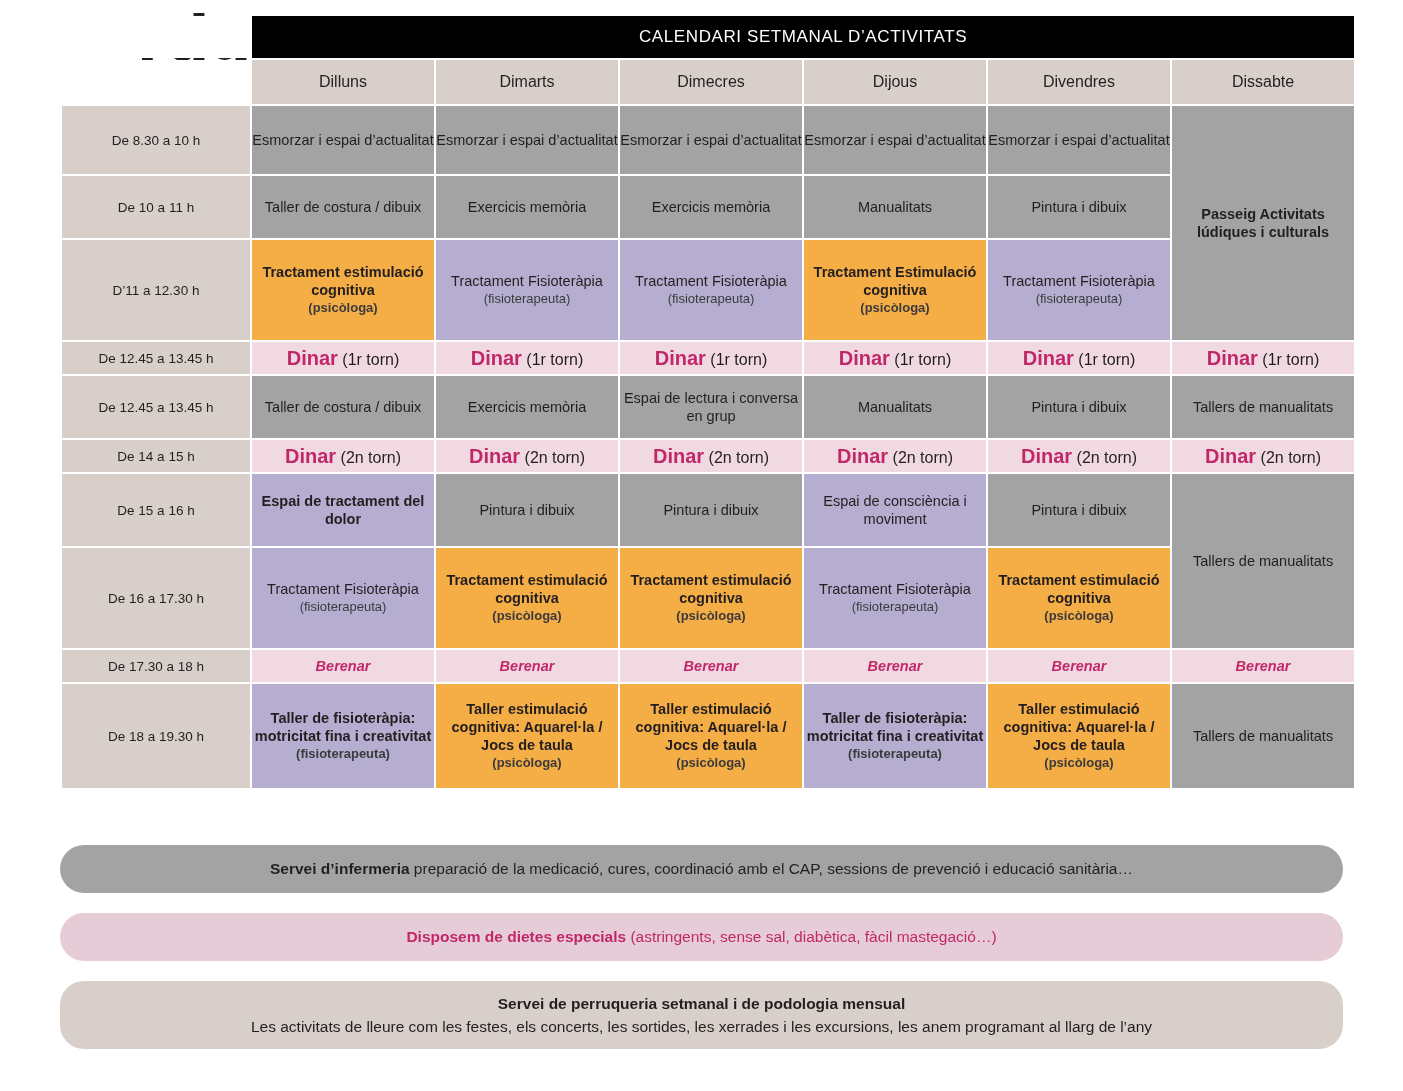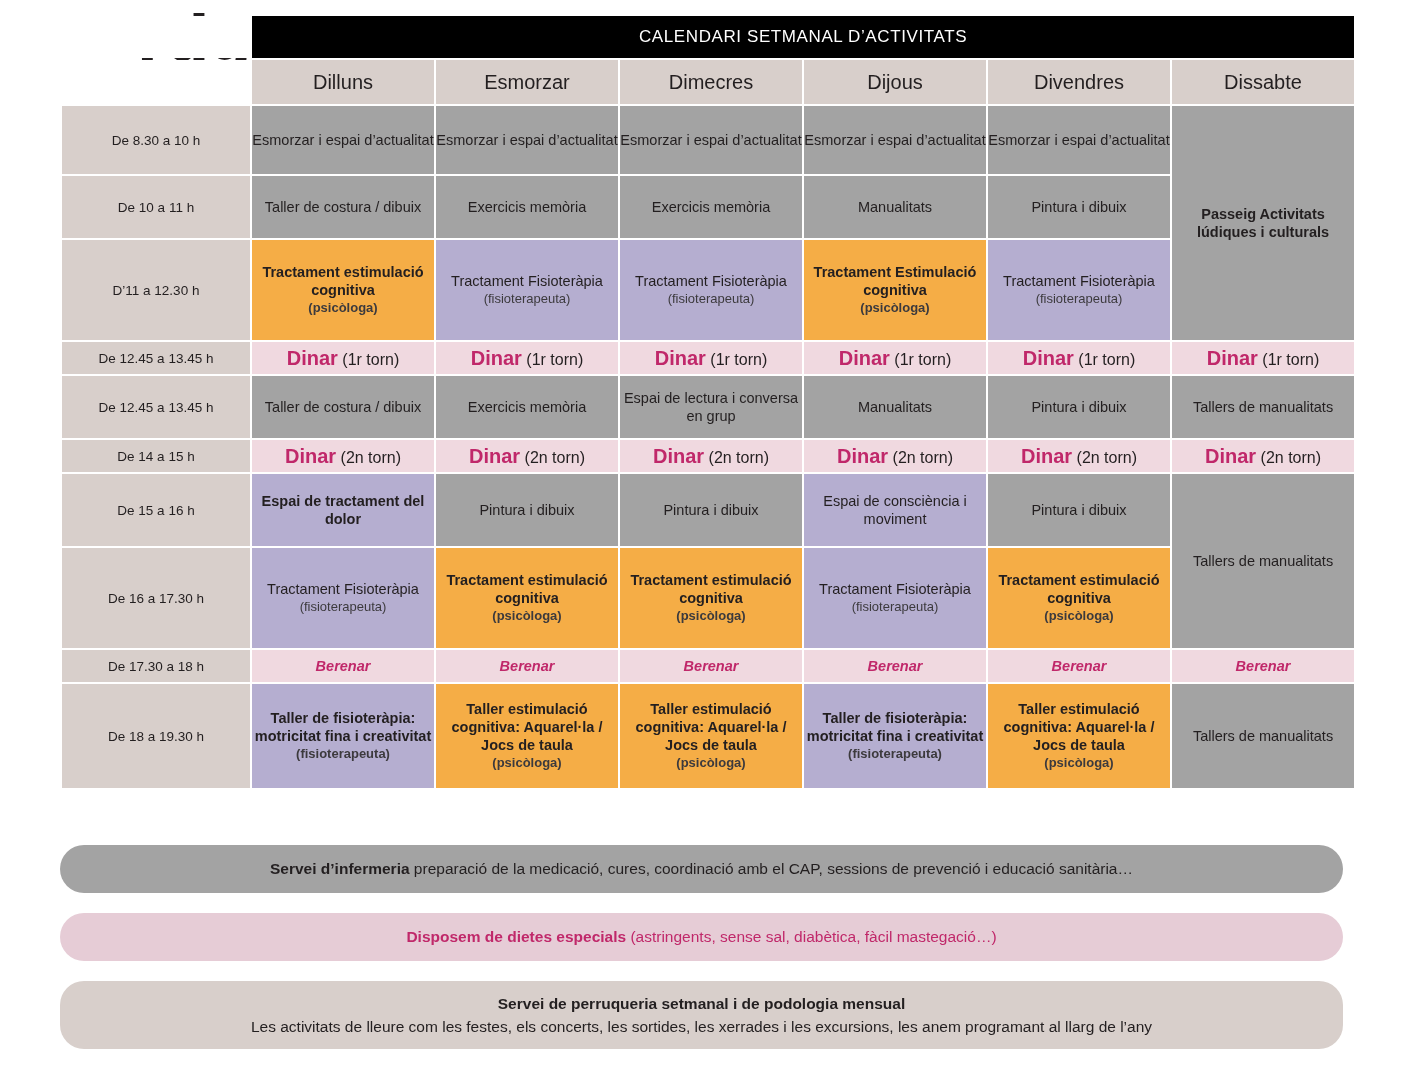--- a/index.html
+++ b/index.html
@@ -76,21 +76,21 @@
     font-size: 17px;
     font-weight: bold;
     letter-spacing: 0.6px;
     height: 42px;
   }
   .corner {
     background: #ffffff;
   }
   .dayhead {
     background: #d8cfcb;
-    font-size: 20px;
+    font-size: 16px;
     height: 44px;
     color: #231f20;
   }
   .timecell {
     background: #d8cfcb;
     font-size: 13.5px;
     color: #231f20;
     text-align: left;
     padding-left: 16px;
   }
@@ -187,21 +187,21 @@
     </colgroup>
     <tbody>
       <tr>
         <td class="corner"></td>
         <td class="title-bar" colspan="6">CALENDARI SETMANAL D’ACTIVITATS</td>
       </tr>
 
       <tr>
         <td class="corner"></td>
         <td class="dayhead">Dilluns</td>
-        <td class="dayhead">Esmorzar</td>
+        <td class="dayhead">Dimarts</td>
         <td class="dayhead">Dimecres</td>
         <td class="dayhead">Dijous</td>
         <td class="dayhead">Divendres</td>
         <td class="dayhead">Dissabte</td>
       </tr>
 
       <tr>
         <td class="timecell" style="height:68px">De 8.30 a 10 h</td>
         <td class="c-pink cell-main cellpad">Esmorzar i espai d’actualitat</td>
         <td class="c-pink cell-main cellpad">Esmorzar i espai d’actualitat</td>

